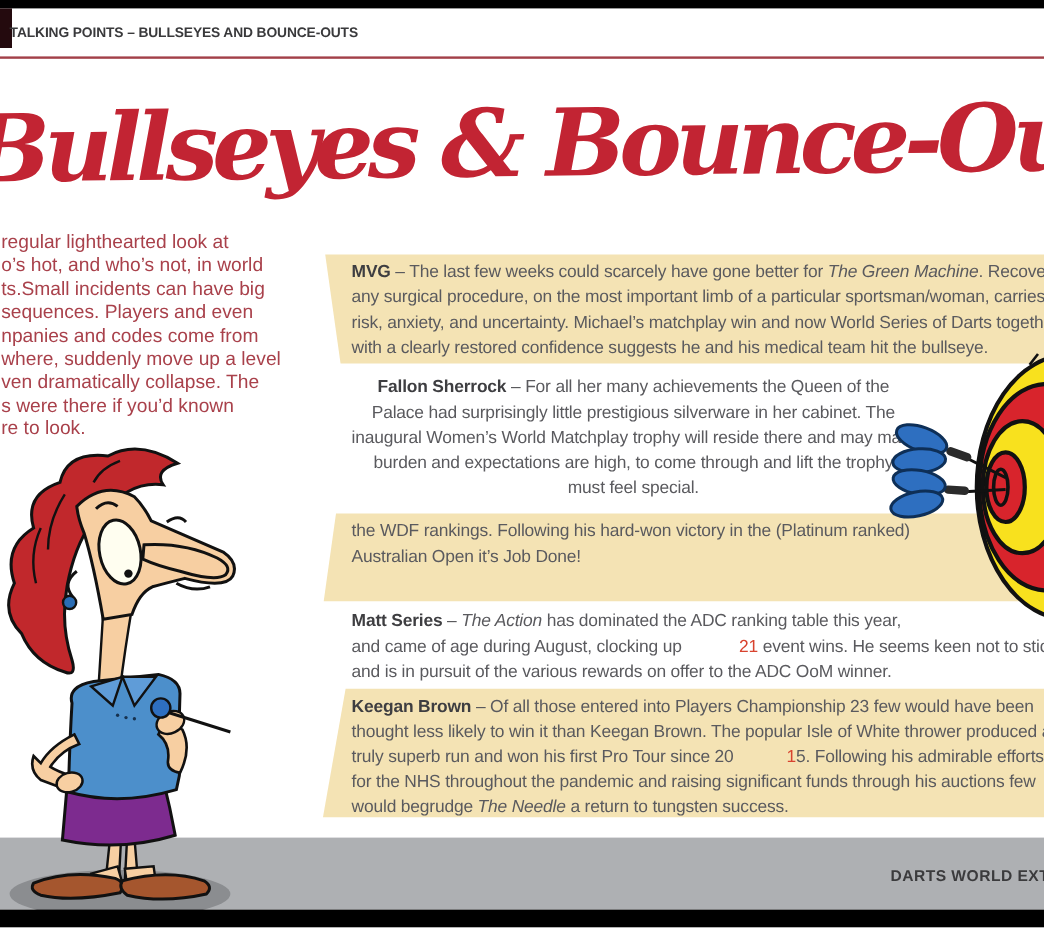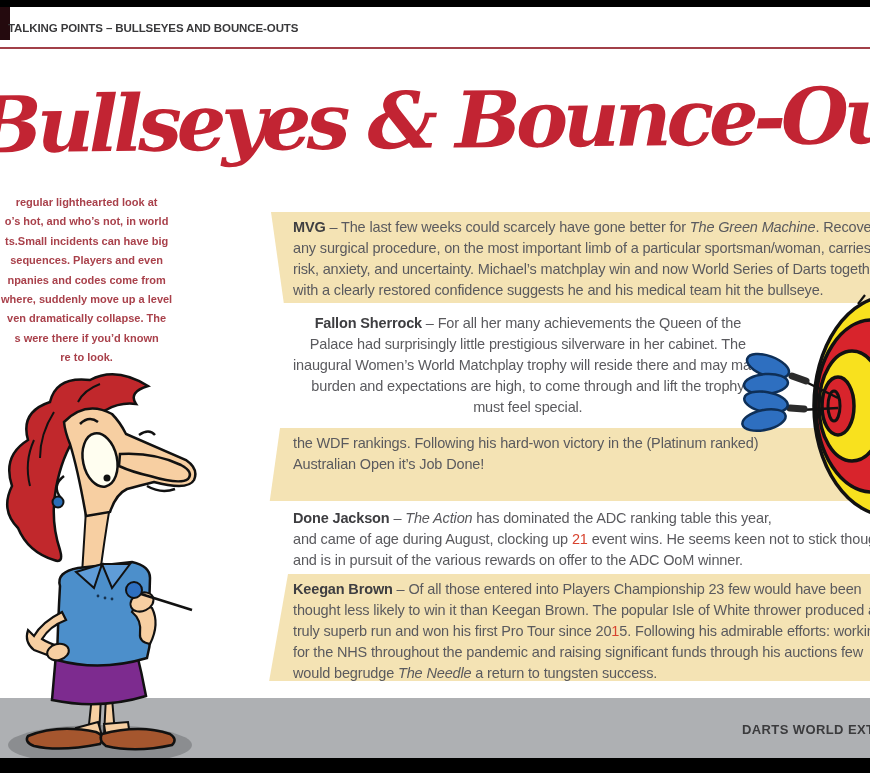--- a/index.html
+++ b/index.html
@@ -10,27 +10,27 @@
   .abs{position:absolute;}
   .top-bar{top:0;left:0;width:870px;height:7px;background:#000;}
   .bottom-bar{top:758px;left:0;width:870px;height:15px;background:#000;}
   .corner-chip{left:0;top:7px;width:10px;height:33px;background:#240a0e;}
   .kicker{left:8px;top:22px;font-size:11.5px;font-weight:700;letter-spacing:-0.1px;color:#39393b;white-space:nowrap;}
   .rule{left:0;top:47px;width:870px;height:2px;background:var(--rule-red);}
   .title{
     left:-24px;top:74px;font-family:"DejaVu Serif", serif;font-style:italic;font-weight:700;
     font-size:78px;letter-spacing:-5px;color:var(--accent-red);white-space:nowrap;transform:rotate(-0.6deg);
   }
-  .intro{left:1px;top:193px;color:var(--intro-red);font-size:11px;font-weight:700;line-height:19.4px;white-space:nowrap;text-align:center;}
+  .intro{left:1px;top:193px;color:var(--intro-red);font-size:16px;font-weight:400;line-height:19.4px;white-space:nowrap;}
   .articles{left:0;top:0;width:870px;height:773px;}
   .band{position:absolute;left:272px;width:640px;background:var(--band-tan);transform-origin:0 0;}
   .article{position:absolute;left:293px;white-space:nowrap;font-size:14.5px;line-height:21px;letter-spacing:-0.15px;color:var(--body-gray);}
   .seg-b{font-weight:700;color:var(--name-dark);}
   .seg-i{font-style:italic;}
-  .seg-r{color:var(--number-red);}
+  .seg-r{color:var(--number-red);margin-left:44px;}
   .footer-bar{left:0;top:698px;width:870px;height:60px;background:var(--footer-bar);}
   .footer-text{left:742px;top:722px;font-size:13px;font-weight:700;letter-spacing:0.4px;color:var(--footer-text);white-space:nowrap;}
   svg{display:block;}
 </style>
 </head>
 <body>
 
 <div class="abs top-bar"></div>
 <div class="abs corner-chip"></div>
 <div class="abs kicker">TALKING POINTS – BULLSEYES AND BOUNCE-OUTS</div>
@@ -61,21 +61,21 @@
       <div><span class="seg-n">inaugural Women’s World Matchplay trophy will reside there and may mark</span></div>
       <div><span class="seg-n">burden and expectations are high, to come through and lift the trophy</span></div>
       <div><span class="seg-n">must feel special.</span></div>
     </div>
     <div class="band" style="top: 428px; height: 73px; left: 280px; transform: skewX(-8deg);"></div>
     <div class="article" style="top: 433px;">
       <div><span class="seg-n">the WDF rankings. Following his hard-won victory in the (Platinum ranked)</span></div>
       <div><span class="seg-n">Australian Open it’s Job Done!</span></div>
     </div>
     <div class="article" style="top: 508px;">
-      <div><span class="seg-b">Done Jackson</span><span class="seg-n"> – </span><span class="seg-i">The Action</span><span class="seg-n"> has dominated the ADC ranking table this year,</span></div>
+      <div><span class="seg-b">Matt Series</span><span class="seg-n"> – </span><span class="seg-i">The Action</span><span class="seg-n"> has dominated the ADC ranking table this year,</span></div>
       <div><span class="seg-n">and came of age during August, clocking up </span><span class="seg-r">21</span><span class="seg-n"> event wins. He seems keen not to stick though</span></div>
       <div><span class="seg-n">and is in pursuit of the various rewards on offer to the ADC OoM winner.</span></div>
     </div>
     <div class="band" style="top: 574px; height: 107px; left: 288px; transform: skewX(-10deg);"></div>
     <div class="article" style="top: 579px;">
       <div><span class="seg-b">Keegan Brown</span><span class="seg-n"> – Of all those entered into Players Championship 23 few would have been</span></div>
       <div><span class="seg-n">thought less likely to win it than Keegan Brown. The popular Isle of White thrower produced a</span></div>
       <div><span class="seg-n">truly superb run and won his first Pro Tour since 20</span><span class="seg-r">1</span><span class="seg-n">5. Following his admirable efforts: working</span></div>
       <div><span class="seg-n">for the NHS throughout the pandemic and raising significant funds through his auctions few</span></div>
       <div><span class="seg-n">would begrudge </span><span class="seg-i">The Needle</span><span class="seg-n"> a return to tungsten success.</span></div>

